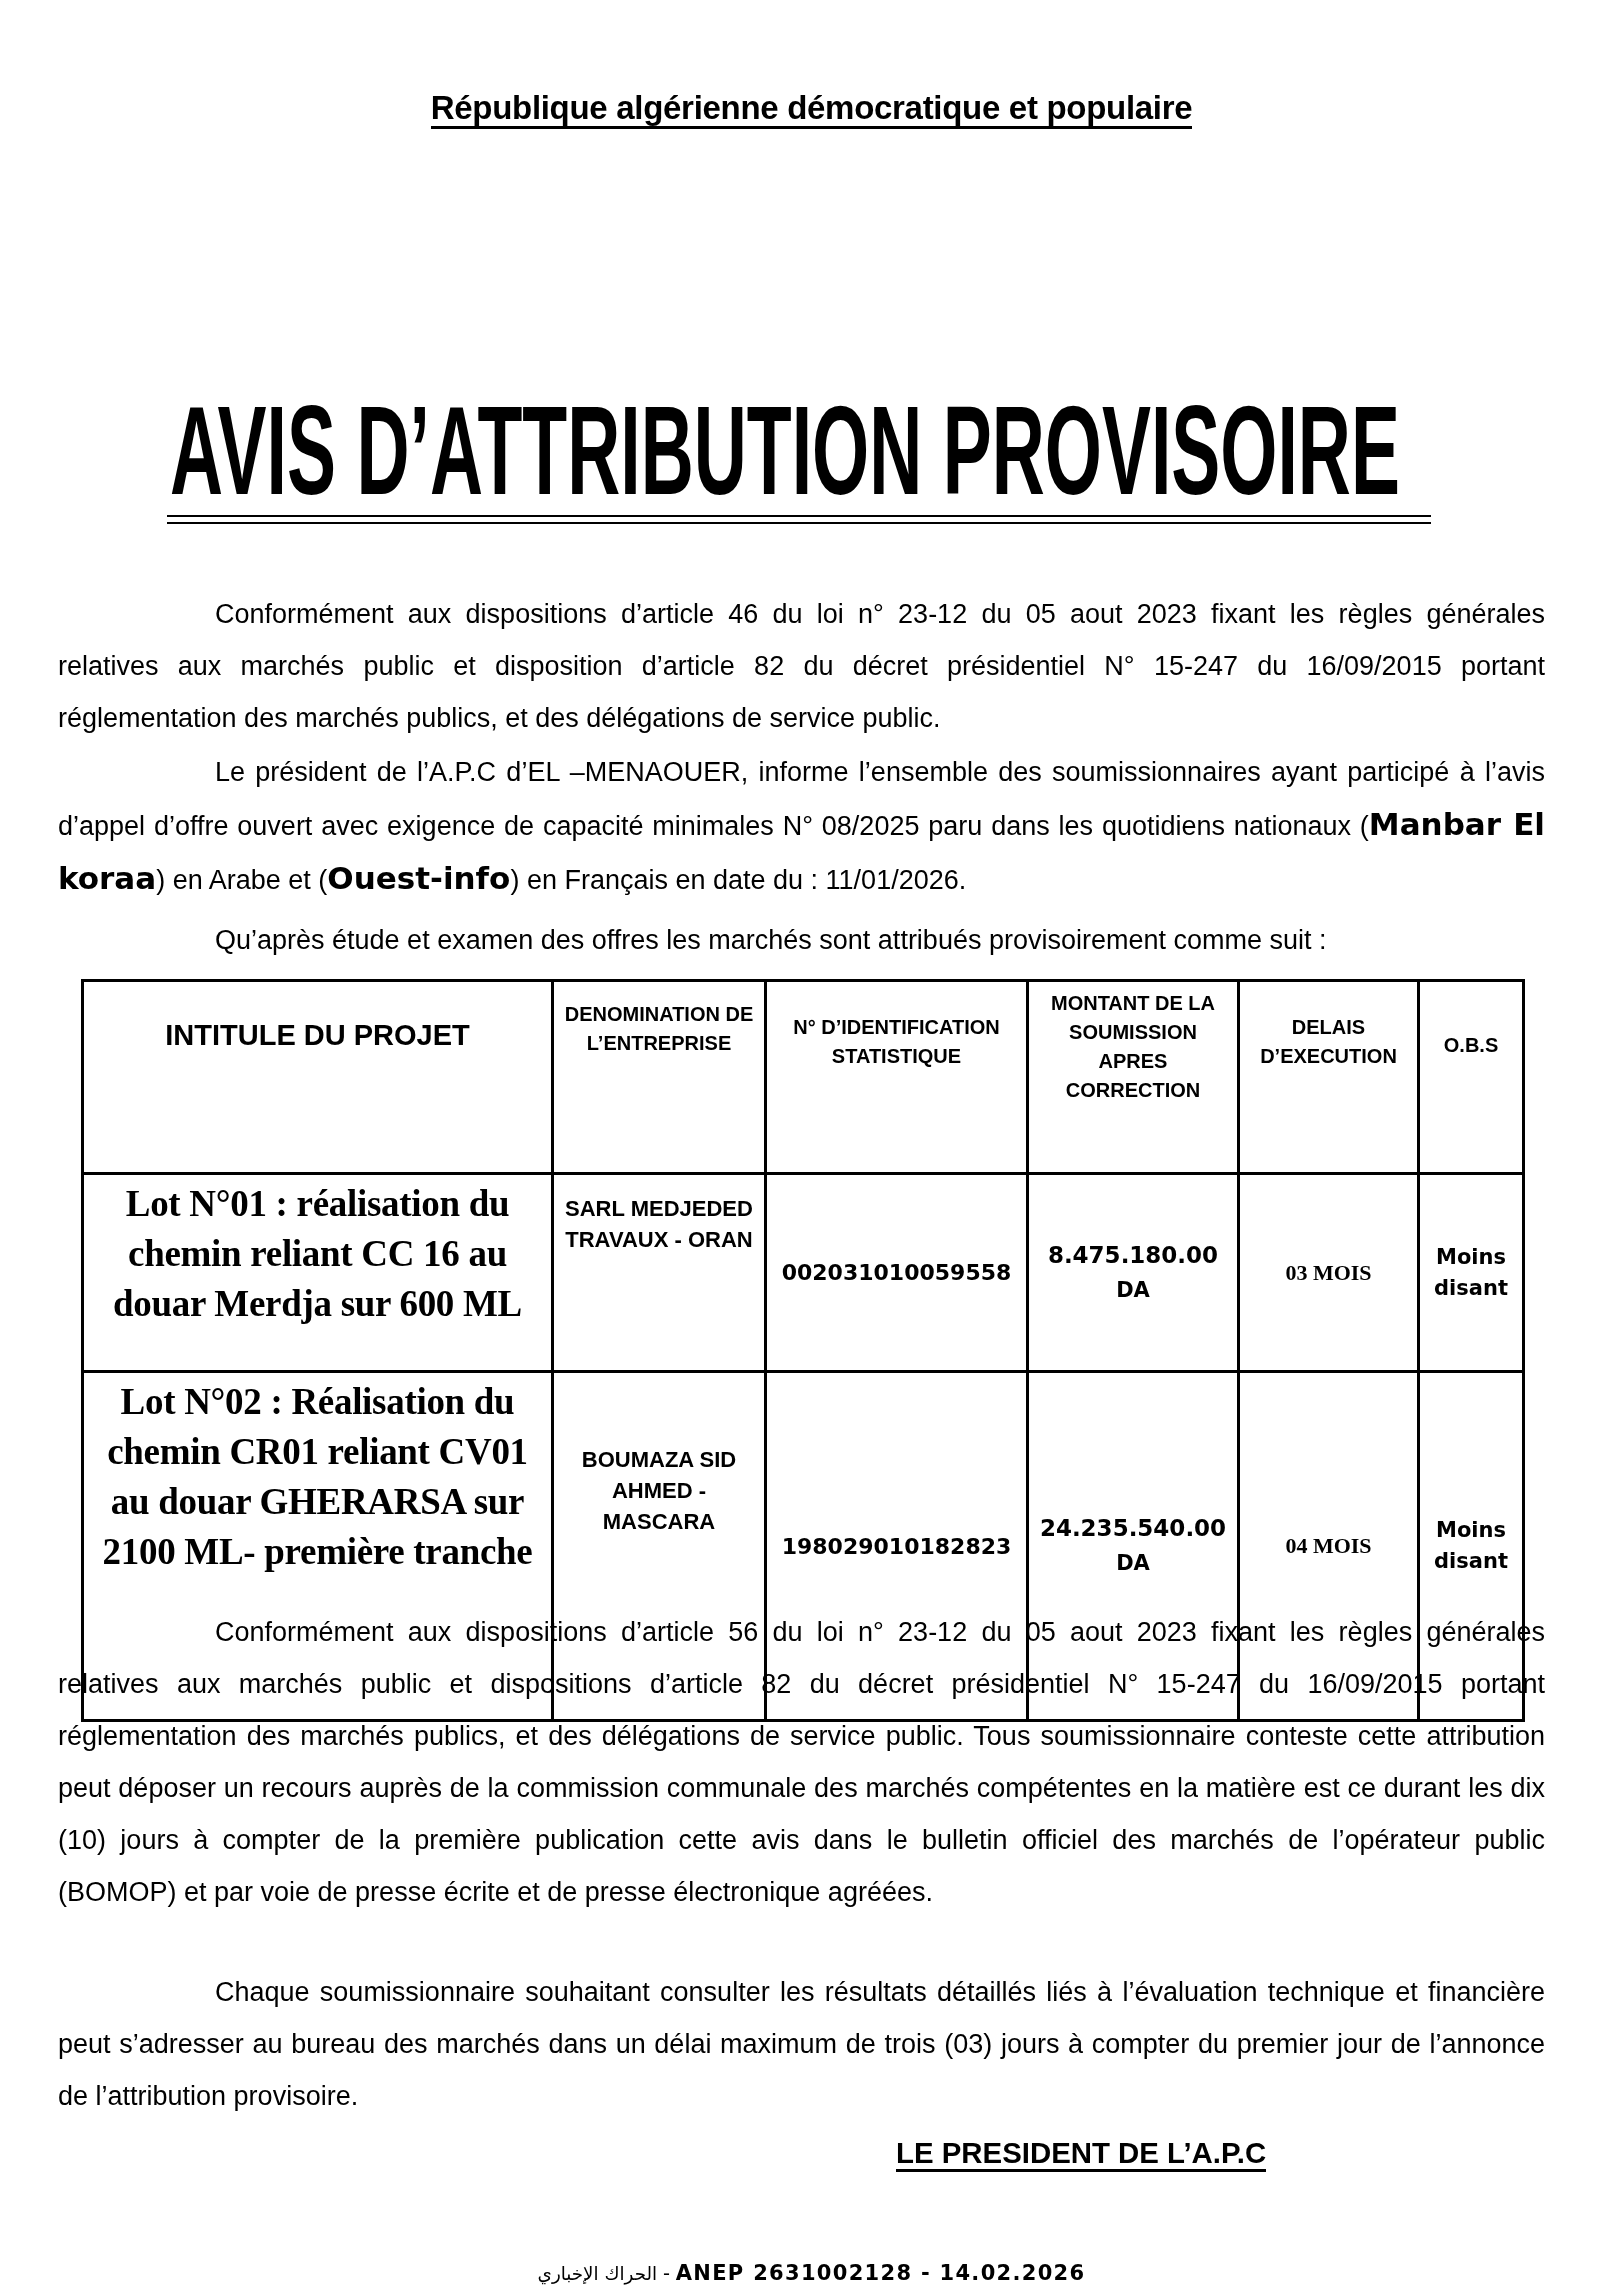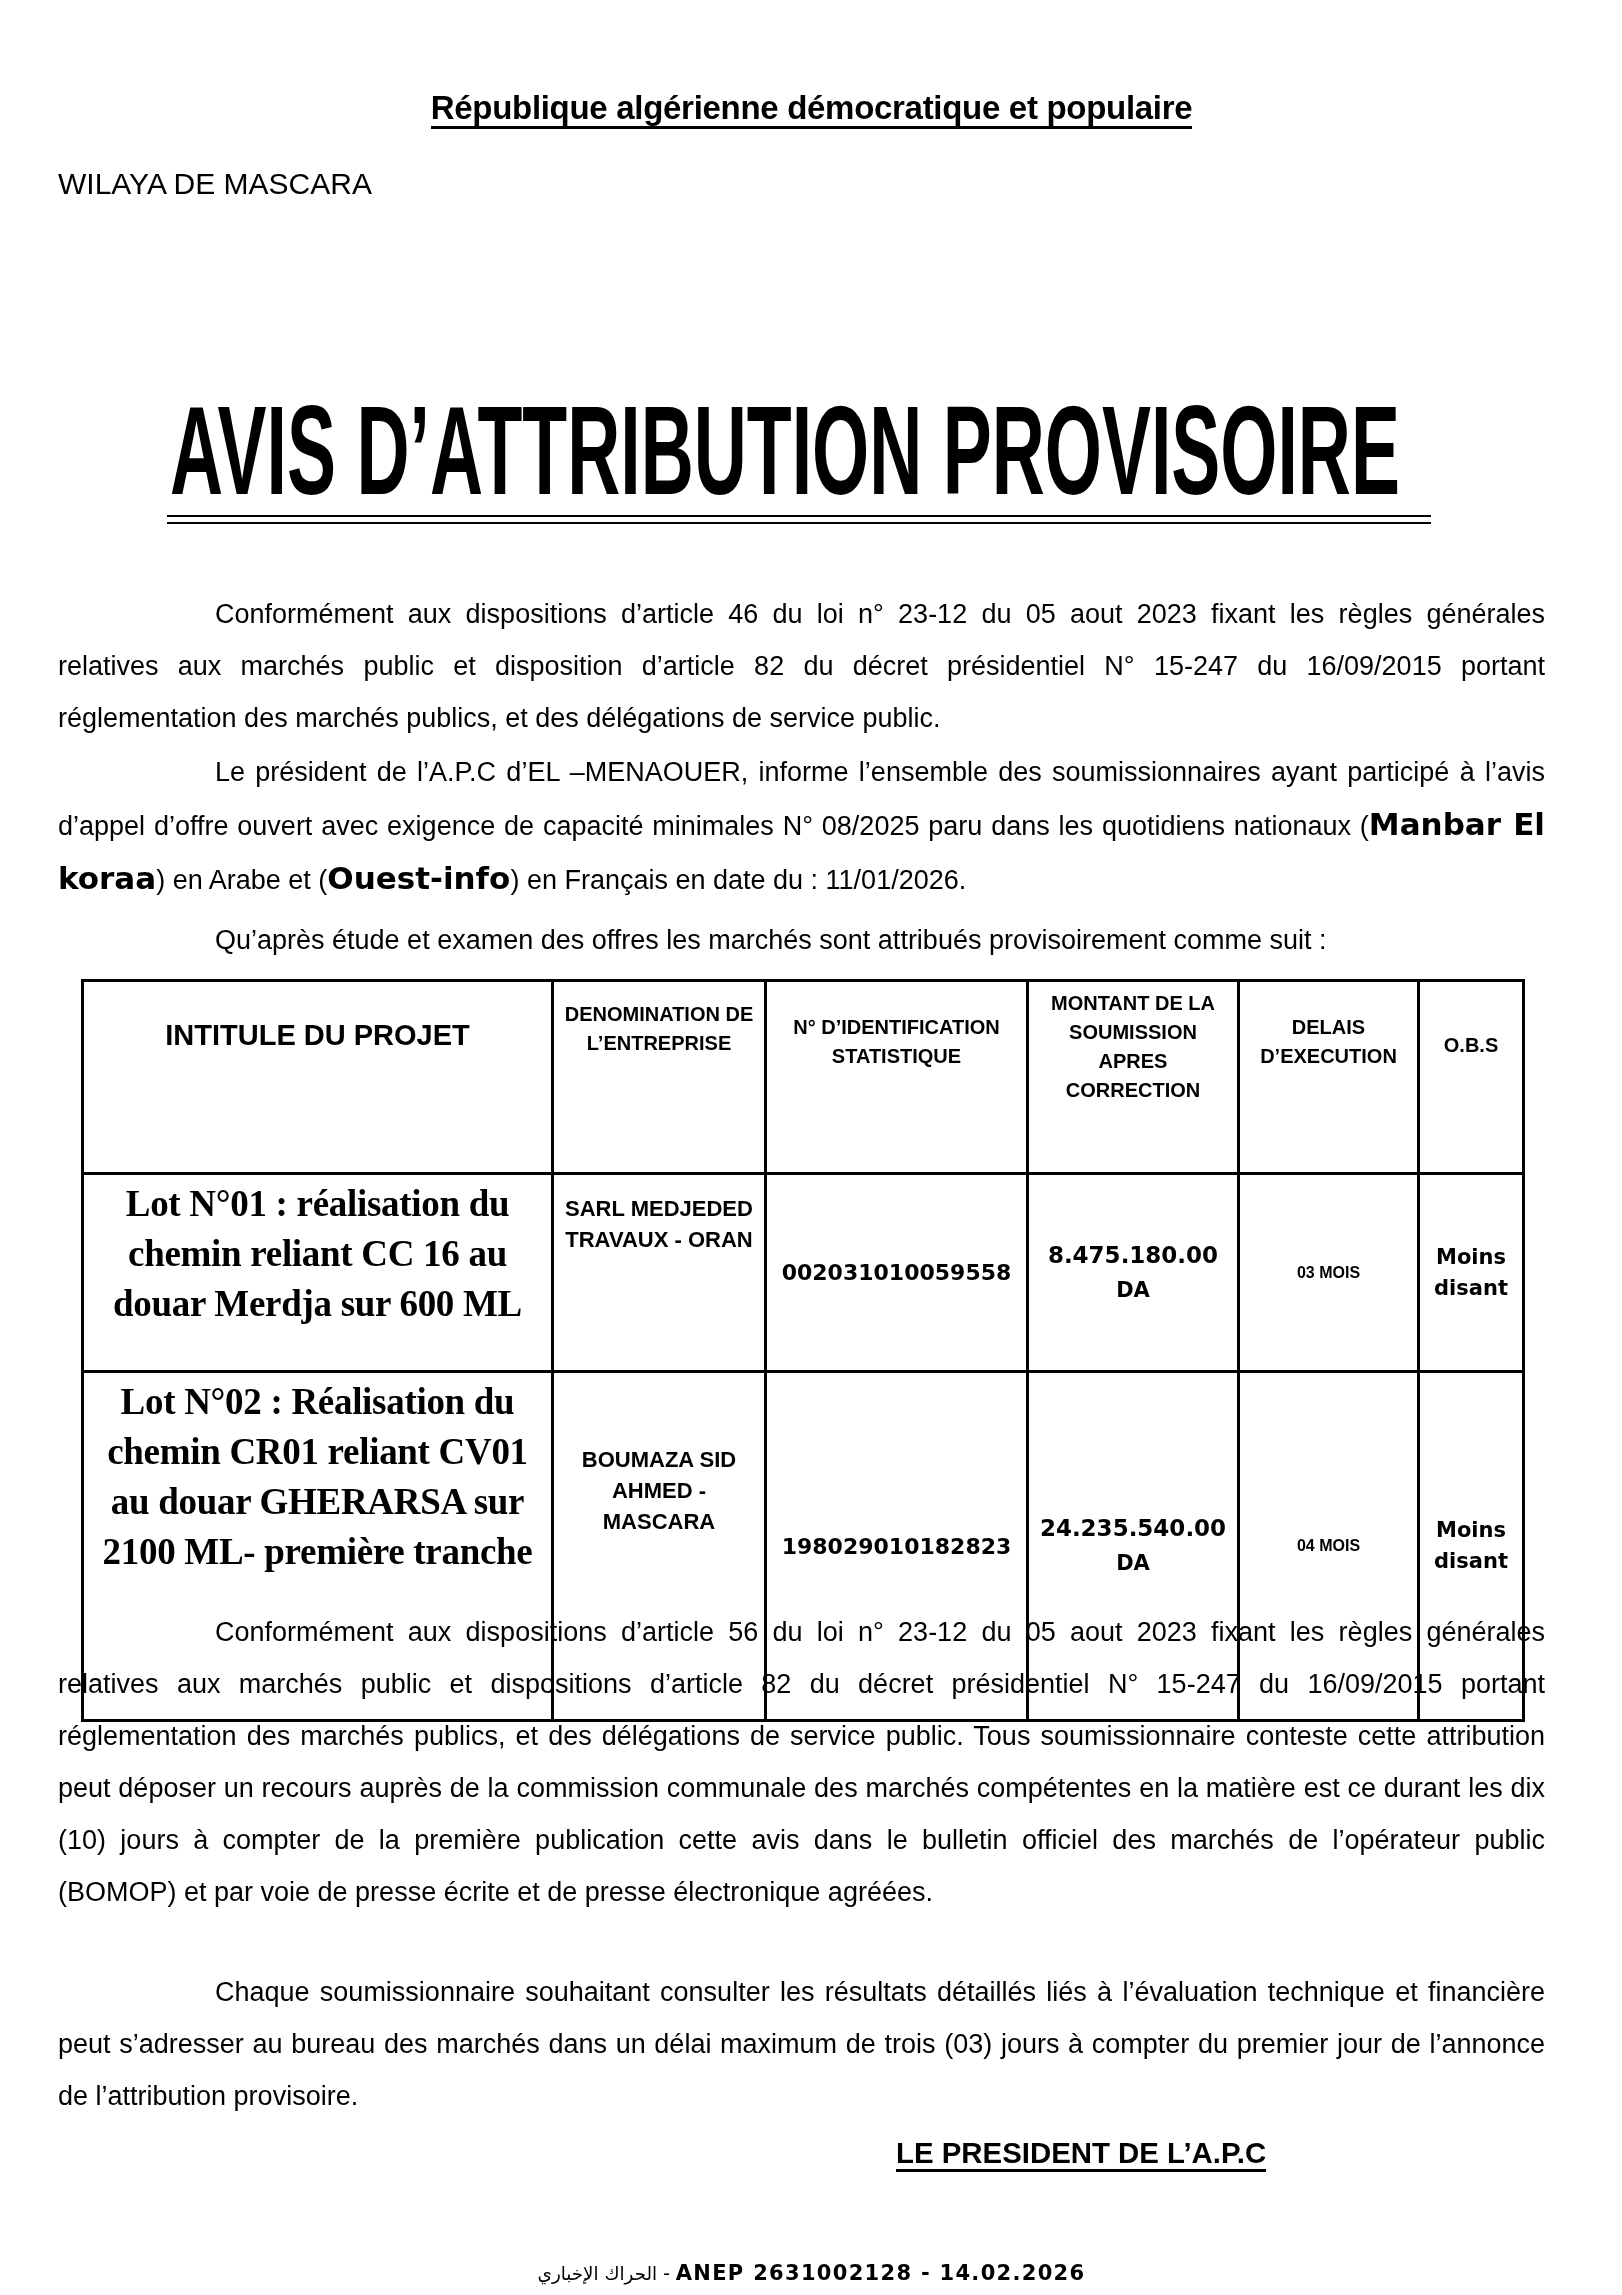--- a/index.html
+++ b/index.html
@@ -128,21 +128,21 @@
     table.lots td.nis {
       font-family: "DejaVu Sans", sans-serif;
       font-size: 22px;
     }
     table.lots td.amount {
       font-family: "DejaVu Sans", sans-serif;
       font-size: 23px;
       line-height: 35px;
     }
     table.lots td.amount .cur { font-size: 21px; }
-    table.lots td.delay { font-size: 16px; }
+    table.lots td.delay { font-size: 22px; font-family: Liberation Serif, serif; }
     table.lots td.obs {
       font-family: "DejaVu Sans", sans-serif;
       font-size: 21px;
       line-height: 31px;
     }
 
     .signature {
       position: absolute;
       top: 2136px;
       left: 896px;
@@ -176,21 +176,20 @@
     }
   </style>
 </head>
 <body>
 
 <div class="republic">
   <span>République algérienne démocratique et populaire</span>
 </div>
 
 <div class="admin-block">
-  <div>WILAYA DE MASCARA</div>
 </div>
 
 <div class="main-title-wrap">
   <svg viewBox="0 0 1900 230" preserveAspectRatio="none">
     <defs>
       <path id="arcpath" d="M 0 175 Q 950 40 1900 175" fill="none"></path>
     </defs>
     <text font-family="Liberation Sans, sans-serif" font-weight="bold" font-size="150" textLength="1880" lengthAdjust="spacingAndGlyphs" transform="translate(0,-10) scale(1,1.28)" x="0" y="160" fill="#000">
       <tspan>AVIS D’ATTRIBUTION PROVISOIRE</tspan>
     </text>

